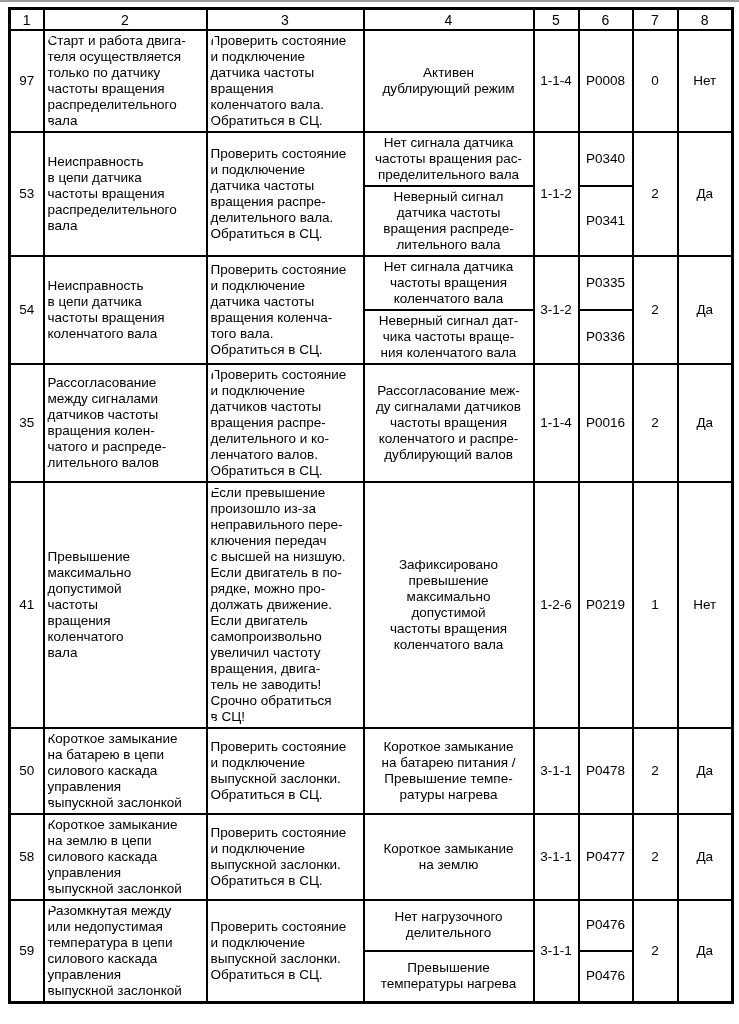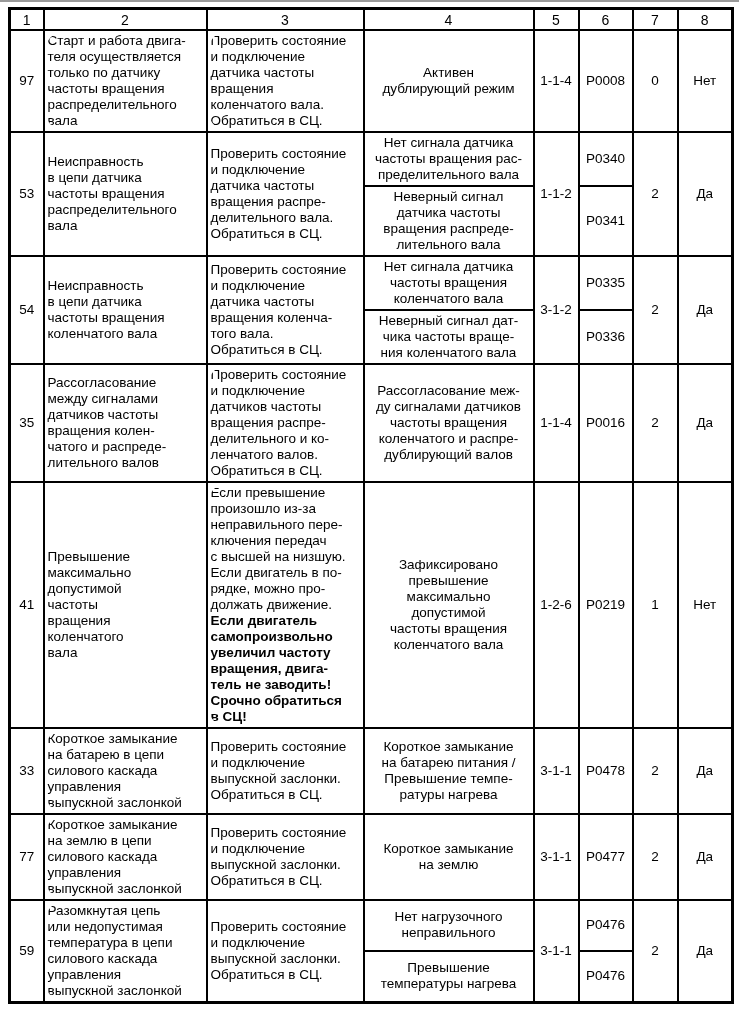--- a/index.html
+++ b/index.html
@@ -49,21 +49,21 @@
   }
   table.dtc th {
     font-weight: normal;
     font-size: 14px;
     height: 19px;
     text-align: center;
     padding: 0;
   }
   td.c-center { text-align: center; }
   td.c-left   { text-align: left; padding-left: 5px; padding-right: 2px; border-radius: 19px; }
-  .bold-part  { font-weight: bold; }
+  .bold-part  { font-weight: normal; }
 </style>
 </head>
 <body>
 
 <div class="top-rule"></div>
 
 <table class="dtc">
   <colgroup>
     <col class="w1">
       <col class="w2">
@@ -215,71 +215,71 @@
 максимально
 допустимой
 частоты вращения
 коленчатого вала</td>
         <td class="c-center">1-2-6</td>
         <td class="c-center">P0219</td>
         <td class="c-center">1</td>
         <td class="c-center">Нет</td>
       </tr>
       <tr>
-        <td class="c-center">33</td>
+        <td class="c-center">50</td>
         <td class="c-left">Короткое замыкание
 на батарею в цепи
 силового каскада
 управления
 выпускной заслонкой</td>
         <td class="c-left"><div>Проверить состояние
 и подключение
 выпускной заслонки.
 Обратиться в СЦ.</div></td>
         <td class="c-center">Короткое замыкание
 на батарею питания /
 Превышение темпе-
 ратуры нагрева</td>
         <td class="c-center">3-1-1</td>
         <td class="c-center">P0478</td>
         <td class="c-center">2</td>
         <td class="c-center">Да</td>
       </tr>
       <tr>
-        <td class="c-center">77</td>
+        <td class="c-center">58</td>
         <td class="c-left">Короткое замыкание
 на землю в цепи
 силового каскада
 управления
 выпускной заслонкой</td>
         <td class="c-left"><div>Проверить состояние
 и подключение
 выпускной заслонки.
 Обратиться в СЦ.</div></td>
         <td class="c-center">Короткое замыкание
 на землю</td>
         <td class="c-center">3-1-1</td>
         <td class="c-center">P0477</td>
         <td class="c-center">2</td>
         <td class="c-center">Да</td>
       </tr>
       <tr>
         <td class="c-center" rowspan="2">59</td>
-        <td class="c-left" rowspan="2">Разомкнутая цепь
+        <td class="c-left" rowspan="2">Разомкнутая между
 или недопустимая
 температура в цепи
 силового каскада
 управления
 выпускной заслонкой</td>
         <td class="c-left" rowspan="2"><div>Проверить состояние
 и подключение
 выпускной заслонки.
 Обратиться в СЦ.</div></td>
         <td class="c-center">Нет нагрузочного
-неправильного</td>
+делительного</td>
         <td class="c-center" rowspan="2">3-1-1</td>
         <td class="c-center">P0476</td>
         <td class="c-center" rowspan="2">2</td>
         <td class="c-center" rowspan="2">Да</td>
       </tr>
       <tr>
         <td class="c-center">Превышение
 температуры нагрева</td>
         <td class="c-center">P0476</td>
       </tr>

